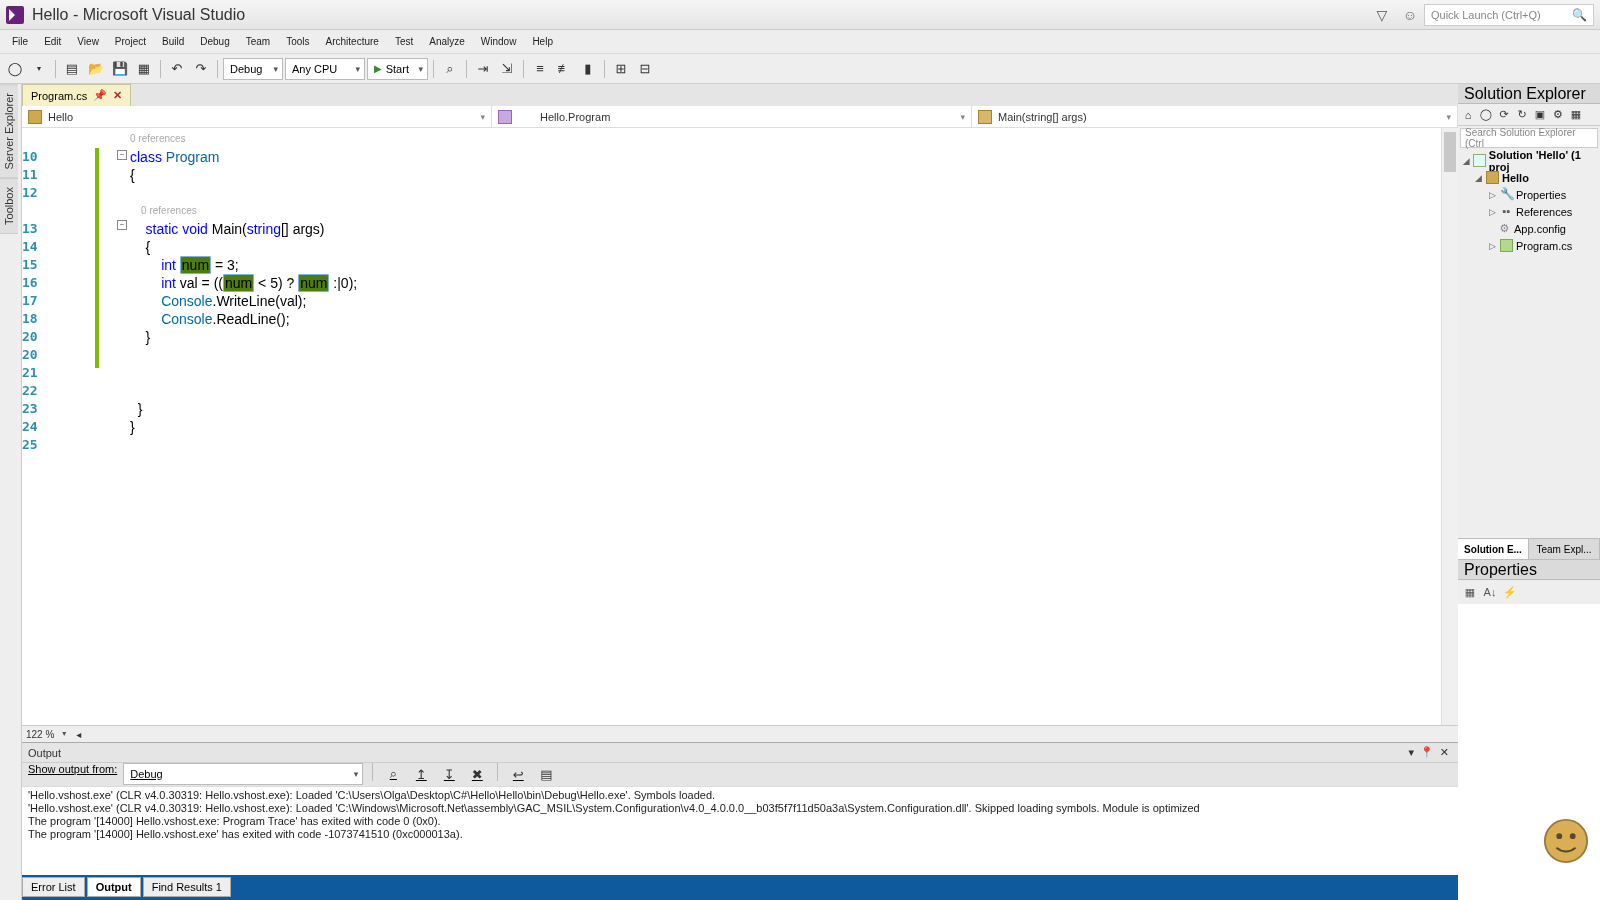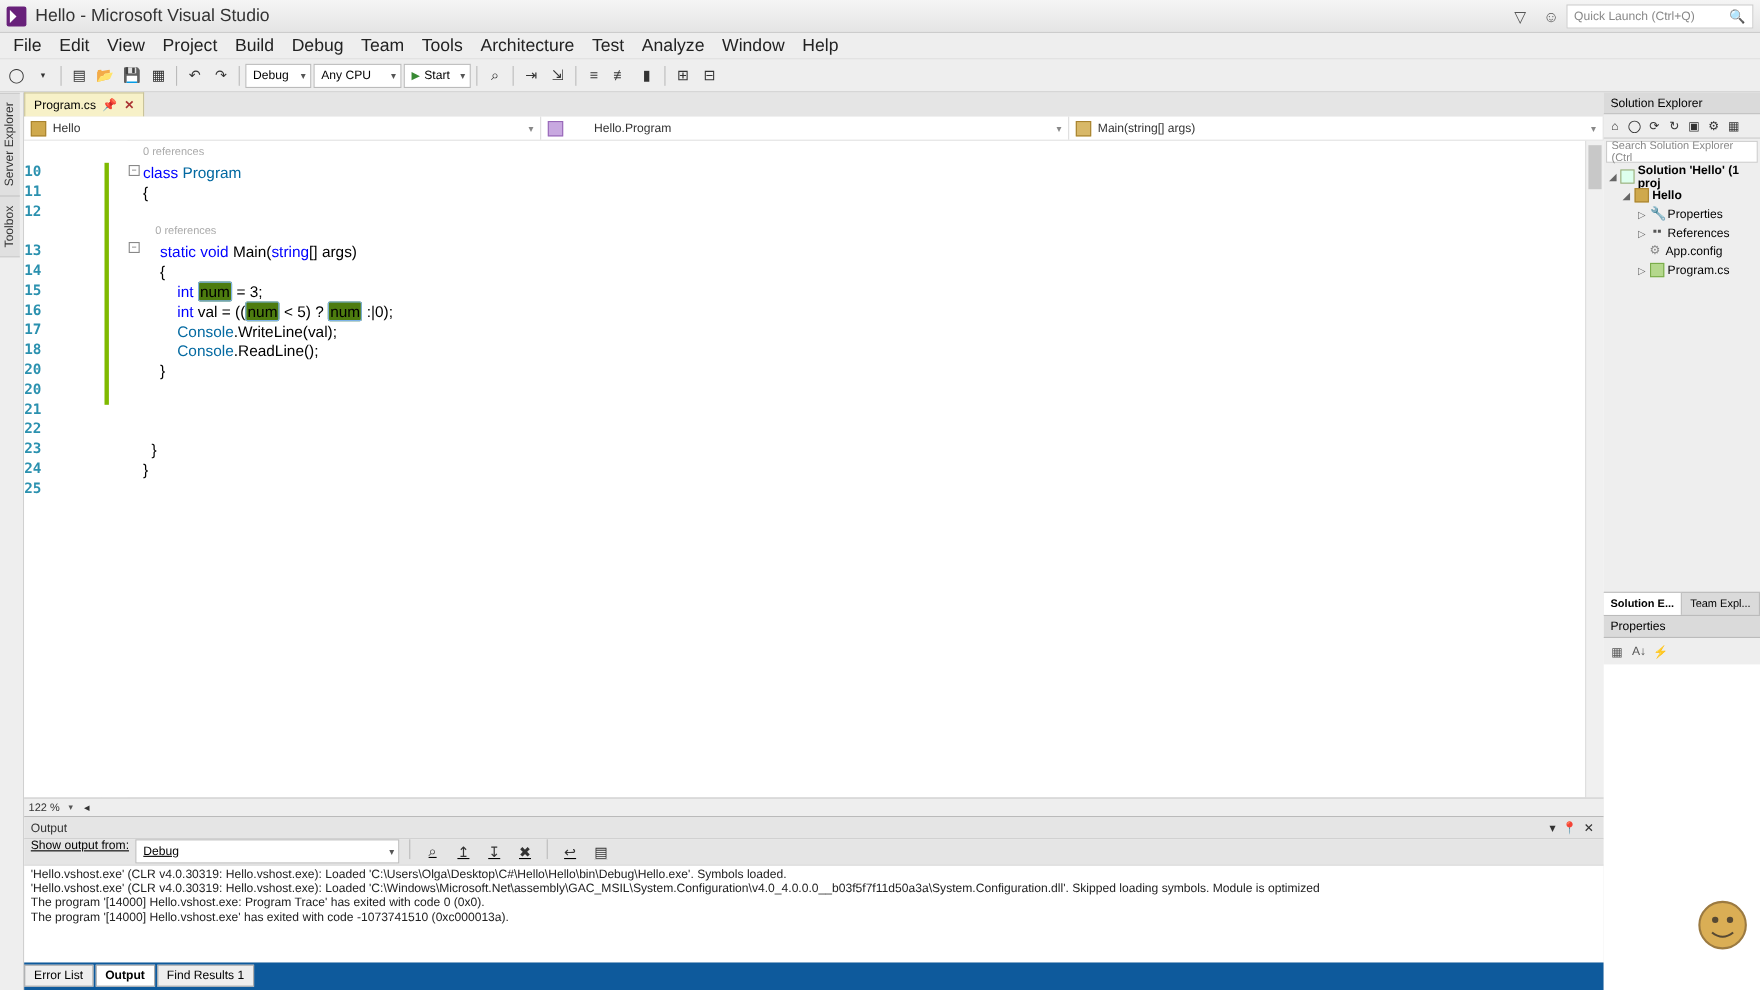--- a/index.html
+++ b/index.html
@@ -10,21 +10,21 @@
 .vs-logo { width:18px; height:18px; background:#68217a; border-radius:2px; margin-right:8px; position:relative; }
 .vs-logo::before { content:""; position:absolute; left:3px; top:3px; width:0; height:0; border-left:6px solid #fff; border-top:6px solid transparent; border-bottom:6px solid transparent; }
 .title-text { font-size:16px; color:#333; }
 .title-spacer { flex:1; }
 .search-small { width:20px; height:20px; display:flex; align-items:center; justify-content:center; color:#555; font-size:14px; margin:0 4px; }
 .quick-launch { width:170px; height:22px; border:1px solid #ccc; background:#fff; padding:0 6px; font-size:11px; color:#888; display:flex; align-items:center; }
 .ql-icon { margin-left:auto; font-size:12px; color:#555; }
 
 
 .menu-bar { height:24px; background:#eee; display:flex; align-items:center; padding:0 4px; border-bottom:1px solid #ddd; }
-.menu-item { padding:3px 8px; font-size:16px; color:#222; cursor:default; }
+.menu-item { padding:3px 8px; font-size:10px; color:#222; cursor:default; }
 
 
 .toolbar { height:30px; background:#eee; display:flex; align-items:center; padding:0 4px; border-bottom:1px solid #ccc; gap:2px; }
 .tb-btn { width:22px; height:22px; display:flex; align-items:center; justify-content:center; color:#333; font-size:13px; cursor:default; }
 .tb-sep { width:1px; height:18px; background:#bbb; margin:0 3px; }
 .tb-dd { height:22px; border:1px solid #bbb; background:#fff; padding:0 18px 0 6px; font-size:11px; display:flex; align-items:center; position:relative; min-width:60px; }
 .tb-dd::after { content:"▾"; position:absolute; right:4px; font-size:9px; color:#555; }
 .start-btn { height:22px; border:1px solid #bbb; background:#fff; display:flex; align-items:center; padding:0 18px 0 6px; font-size:11px; position:relative;}
 .start-btn::before { content:"▶"; color:#388a34; margin-right:4px; font-size:10px;}
 .start-btn::after { content:"▾"; position:absolute; right:4px; font-size:9px; color:#555; }
@@ -76,21 +76,21 @@
 .out-body { flex:1; font-family:Consolas,monospace; font-size:11px; line-height:13px; padding:2px 6px; color:#222; overflow:hidden; white-space:pre;}
 .out-body .line { white-space:pre; }
 
 
 .bottom-tabs { position:absolute; left:22px; right:142px; bottom:0; height:25px; background:#0e5a9c; display:flex; align-items:flex-start;}
 .btab { height:20px; background:#eee; border:1px solid #aaa; padding:0 8px; font-size:11px; display:flex; align-items:center; margin-right:2px; margin-top:2px;}
 .btab.active { background:#fff; font-weight:bold;} 
 
 
 .right-col { position:absolute; right:0; top:84px; width:142px; bottom:0; background:#eee; display:flex; flex-direction:column; }
-.panel-title { height:20px; background:#dadada; padding:0 6px; font-size:11px; display:flex; align-items:center; border-bottom:1px solid #bbb;}
+.panel-title { height:20px; background:#dadada; padding:0 6px; font-size:16px; display:flex; align-items:center; border-bottom:1px solid #bbb;}
 .se-toolbar { height:22px; background:#eee; display:flex; align-items:center; padding:0 2px; gap:2px; border-bottom:1px solid #ccc;}
 .se-toolbar span { width:16px; height:16px; display:flex; align-items:center; justify-content:center; font-size:11px; color:#333; }
 .se-search { height:20px; margin:2px; border:1px solid #ccc; background:#fff; font-size:10px; color:#888; padding:0 4px; display:flex; align-items:center;}
 .se-tree { flex:0 0 auto; padding:2px 2px 6px 2px; font-size:11px; min-height:360px;}
 .node { display:flex; align-items:center; height:17px; gap:3px; padding-left:2px;}
 .caret { width:9px; font-size:9px; color:#666; text-align:center;}
 .ico-sln { width:13px; height:13px; border:1px solid #9a7; background:#dfe;}
 .ico-proj { width:13px; height:13px; background:#cfa94d; border:1px solid #a8832f;}
 .ico-wrench { width:13px; height:13px; color:#555; font-size:12px; line-height:13px; text-align:center;}
 .ico-ref { width:13px; height:13px; color:#555; font-size:11px; line-height:13px; text-align:center;}

